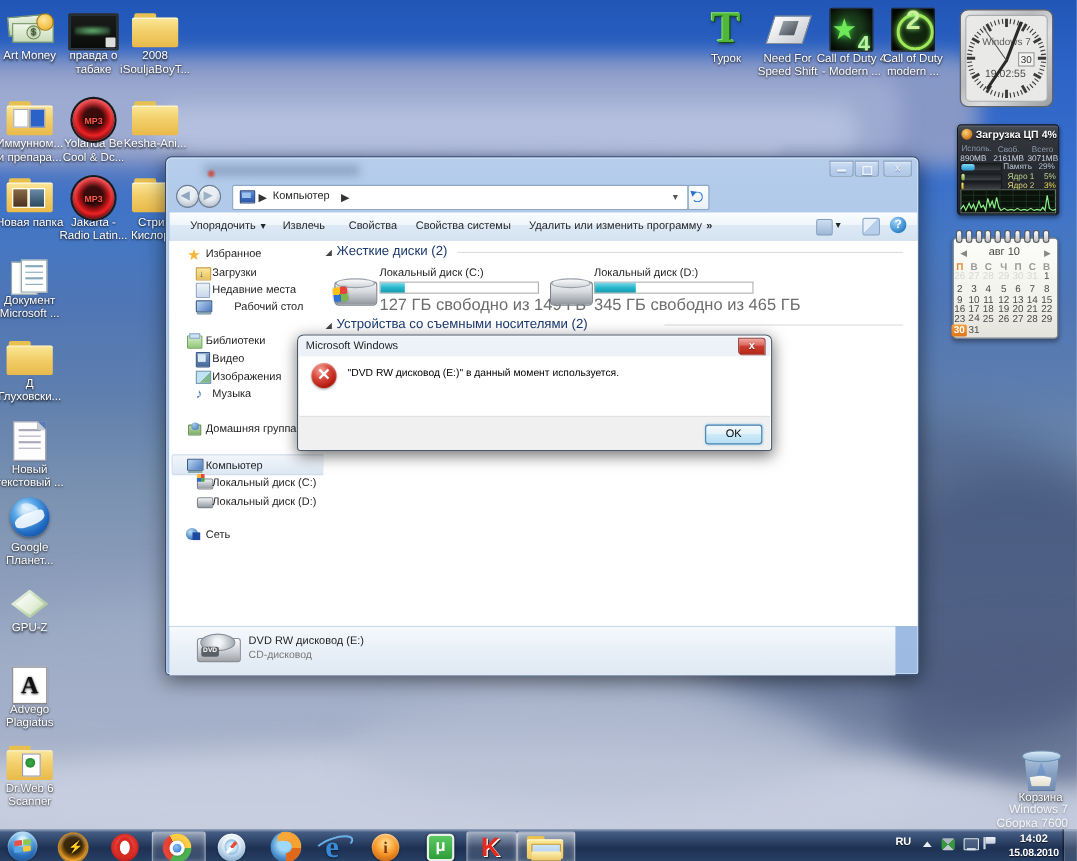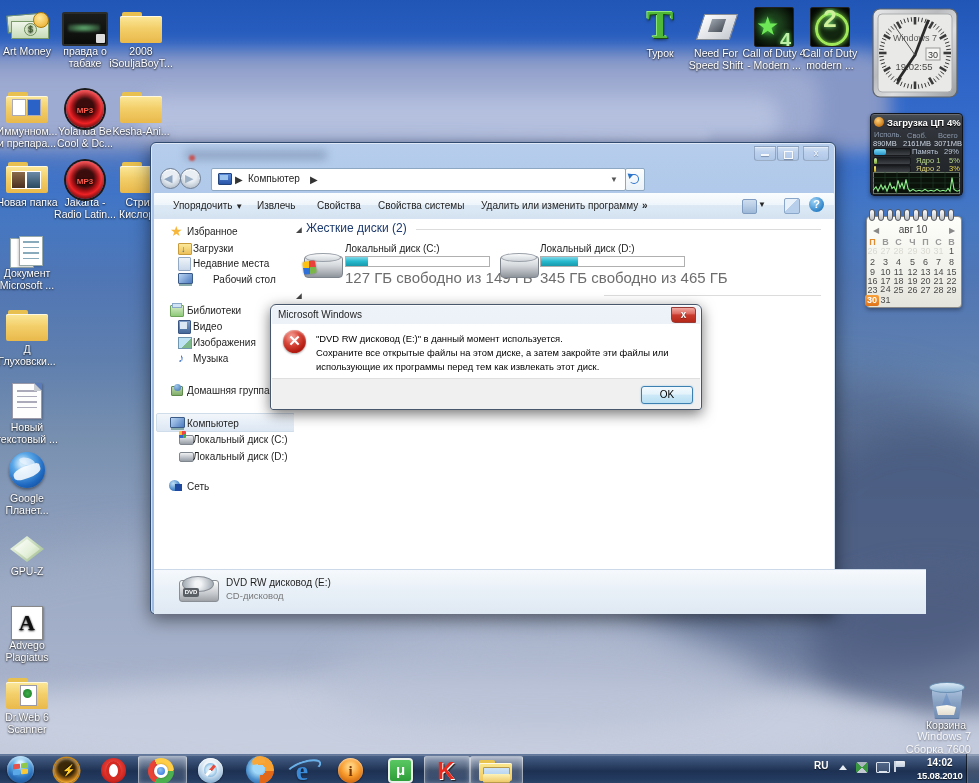--- a/index.html
+++ b/index.html
@@ -642,24 +642,25 @@
         <div class="body"></div>
         <div class="top"></div>
       </div>
     <div class="dlabel" style="left:246px;top:24px;">Локальный диск (D:)</div>
     <div class="dbar" style="left:246px;top:37px;">
         <div class="fill" style="width:37px;"></div>
       </div>
     <div class="dsub" style="left:246px;top:50px;">345 ГБ свободно из 465 ГБ</div>
 
     <div class="abs" style="left:2px;top:72px;color:#444;font-size:7.5px;">◢</div>
+    <div class="ghead" style="left:12px;top:68px;">Устройства со съемными носителями (2)</div>
     <div class="gline" style="left:310px;top:76px;width:217px;"></div>
   </div>
 
-  <div class="abs" style="left:3px;top:426px;width:772px;height:44px;background:linear-gradient(180deg,#f6f9fc 0%,#eaf1f8 40%,#dfe9f3 100%);border-top:1px solid #ccd9e8;">
+  <div class="abs" style="left:3px;top:426px;width:660px;height:44px;background:linear-gradient(180deg,#f6f9fc 0%,#eaf1f8 40%,#dfe9f3 100%);border-top:1px solid #ccd9e8;">
     <div class="abs" style="left:25px;top:4px;width:38px;height:32px;">
       <div class="abs" style="left:0;top:6px;width:38px;height:20px;background:linear-gradient(180deg,#fdfdfd,#c9ccd0 60%,#9fa3a8);border:1px solid #8a8f96;border-radius:3px;"></div>
       <div class="abs" style="left:3px;top:2px;width:30px;height:14px;border-radius:50%;background:radial-gradient(circle at 50% 50%,#f2f4f6 0 20%,#c3c9cf 60%,#9aa1a9);border:1px solid #878d95;"></div>
       <div class="abs" style="left:4px;top:14px;width:16px;height:9px;background:#5a5f66;border-radius:2px;color:#fff;font-size:6px;line-height:9px;text-align:center;font-weight:bold;">DVD</div>
     </div>
     <div class="abs" style="left:72px;top:7px;color:#1e1e1e;font-size:10px;">DVD RW дисковод (E:)</div>
     <div class="abs" style="left:72px;top:20px;color:#777;font-size:9.5px;">CD-дисковод</div>
   </div>
 </div>
 <div id="dialog" class="abs" style="left:270px;top:304px;width:430px;height:104px;border:1px solid #48576b;border-radius:6px 6px 3px 3px;
@@ -670,22 +671,20 @@
     background:linear-gradient(180deg,#f0a9a2 0%,#dd6a60 40%,#c93b2e 50%,#b52819 100%);
     color:#fff;font-size:10px;font-weight:bold;text-align:center;line-height:13px;text-shadow:0 1px 1px #7a1a10;">x</div>
 
   <div class="abs" style="left:1px;top:19px;width:428px;height:54px;background:#fff;"></div>
 
   <div class="abs" style="left:12px;top:25px;width:23px;height:23px;border-radius:50%;
     background:radial-gradient(circle at 38% 30%,#ee8a80 0 12%,#d94a3c 35%,#b31a10 70%,#8e0f08 100%);
     box-shadow:inset 0 1px 2px rgba(255,255,255,.5),0 1px 2px rgba(0,0,0,.35);"></div>
   <div class="abs" style="left:12px;top:25px;width:23px;height:23px;color:#fff;font-size:15px;font-weight:bold;text-align:center;line-height:22px;font-family:'Liberation Sans',sans-serif;">✕</div>
   <div class="dlgtxt" style="left:45px;top:28px;">"DVD RW дисковод (E:)" в данный момент используется.</div>
-  <div class="dlgtxt" style="left:45px;top:42px;">Сохраните все открытые файлы на этом диске, а затем закройте эти файлы или</div>
-  <div class="dlgtxt" style="left:45px;top:56px;">использующие их программы перед тем как извлекать этот диск.</div>
 
   <div class="abs" style="left:1px;top:73px;width:428px;height:30px;background:#f0f0f0;border-top:1px solid #dfdfdf;border-radius:0 0 2px 2px;"></div>
   <div class="abs" style="left:370px;top:81px;width:50px;height:16px;border:1px solid #3c7fb1;border-radius:3px;
     background:linear-gradient(180deg,#f2f9fd 0%,#e3f2fb 45%,#cde9f8 50%,#b8dff2 100%);
     box-shadow:0 0 2px #9ac8e4;color:#000;font-size:10px;text-align:center;line-height:15px;">OK</div>
 </div>
 <div id="taskbar" class="abs">
 
   <div class="abs" style="left:7px;top:1px;width:27px;height:27px;border-radius:50%;
     background:radial-gradient(circle at 50% 28%,#d8f0fc 0 10%,#5fb0e8 32%,#2a6fba 62%,#164884 100%);

